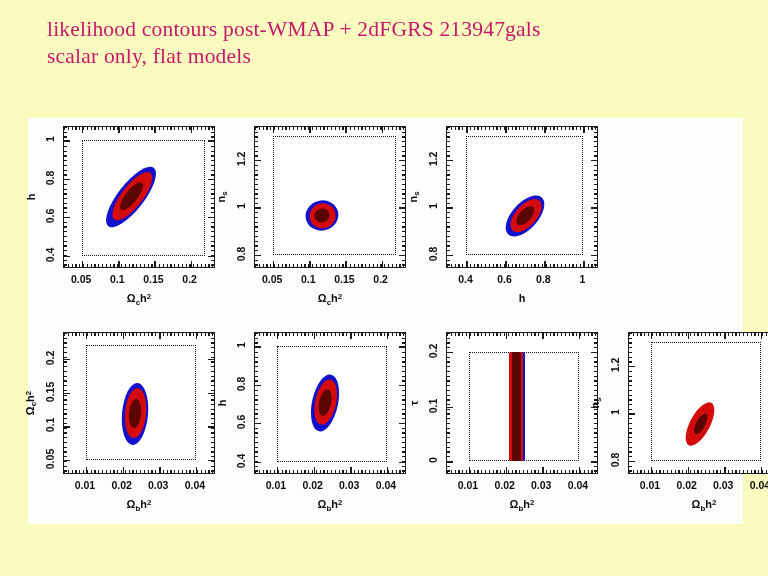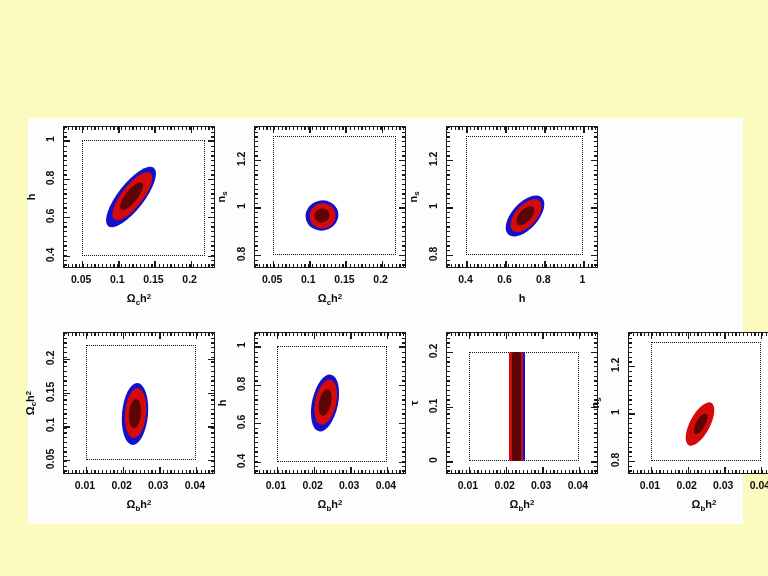--- a/index.html
+++ b/index.html
@@ -88,20 +88,22 @@
   .blob { position:absolute; }
   .lv { position:absolute; left:0; top:0; width:100%; height:100%; }
   .c-blue  { background:#1111cc; }
   .c-red   { background:#d50b0b; }
   .c-dark  { background:#5c0505; }
 </style>
 </head>
 <body>
 
 <div id="title-block">
+  <span class="tline">likelihood contours post-WMAP + 2dFGRS  213947gals</span>
+  <span class="tline">scalar only, flat models</span>
 </div>
 
 <div id="plot-canvas">
     <div class="panel" style="left: 35px; top: 8px; width: 152px; height: 142px;">
       <div class="frame">
         <div class="prior-box" style="left: 18.0952px; top: 13.4324px; width: 123.048px; height: 115.135px;"></div>
         <div class="blob" style="left: 54.3143px; top: 33.0405px; width: 26px; height: 74px; transform: rotate(38deg);">
           <div class="lv c-blue" style="border-radius:50%;"></div>
           <div class="lv c-red" style="left:10%;top:8%;width:82%;height:80%;border-radius:50%;"></div>
           <div class="lv c-dark" style="left:28%;top:26%;width:46%;height:46%;border-radius:50%;"></div>

